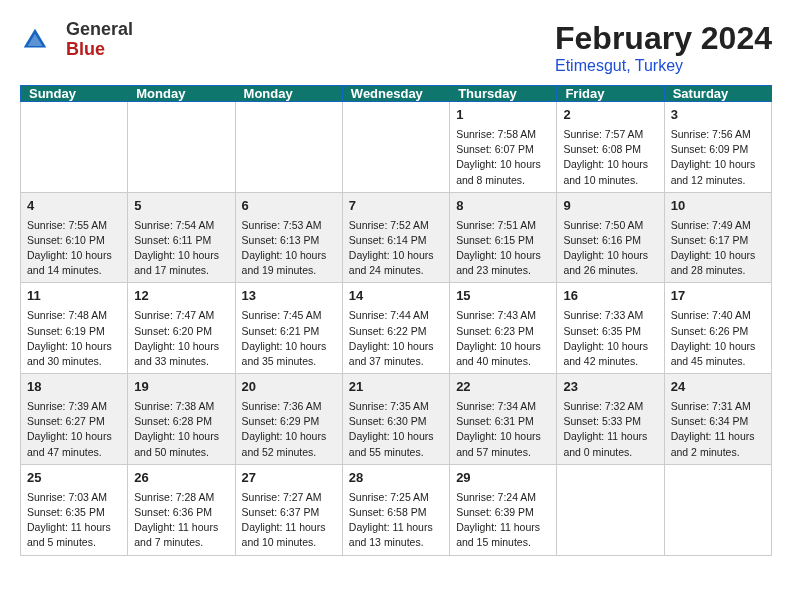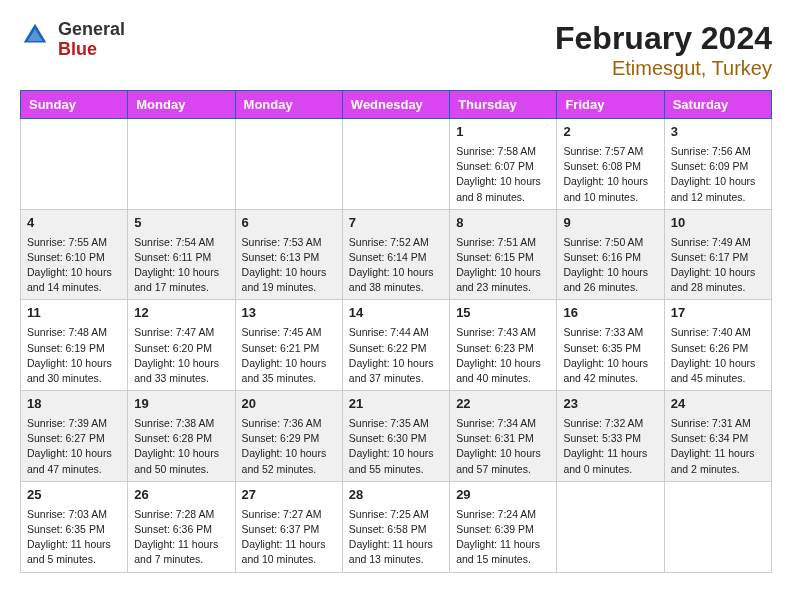--- a/index.html
+++ b/index.html
@@ -11,54 +11,54 @@
       padding: 20px;
     }
     .header {
       display: flex;
       justify-content: space-between;
       align-items: flex-start;
       margin-bottom: 10px;
     }
     .logo {
       display: flex;
-      gap: 8px;
+      align-items: center;
+      gap: 16px;
     }
     .logo-text {
       font-size: 18px;
       font-weight: bold;
       line-height: 1.1;
     }
     .logo-general { color: #333; }
     .logo-blue { color: #b91c1c; }
     .logo-icon {
       width: 30px;
       height: 30px;
     }
     .title-area {
-      text-align: right;
     }
     .month-year {
       font-size: 32px;
       font-weight: bold;
       color: #222;
     }
     .location {
-      font-size: 20px;
-      color: #a16207;
+      font-size: 16px;
+      color: #1d4ed8;
     }
     table {
       width: 100%;
       border-collapse: collapse;
       font-size: 11px;
     }
     thead tr th {
-      background-color: #d946ef;
+      background-color: #0f766e;
       color: #fff;
-      padding: 6px 8px;
+      padding: 0 8px;
       text-align: left;
       font-size: 13px;
       font-weight: bold;
       border: 1px solid #1565c0;
     }
     tbody tr {
       vertical-align: top;
     }
     tbody tr:nth-child(odd) {
       background-color: #fff;
@@ -168,21 +168,21 @@
           <div>Sunrise: 7:53 AM</div>
           <div>Sunset: 6:13 PM</div>
           <div>Daylight: 10 hours</div>
           <div>and 19 minutes.</div>
         </td>
         <td>
           <span class="day-number">7</span>
           <div>Sunrise: 7:52 AM</div>
           <div>Sunset: 6:14 PM</div>
           <div>Daylight: 10 hours</div>
-          <div>and 38 minutes.</div>
+          <div>and 24 minutes.</div>
         </td>
         <td>
           <span class="day-number">8</span>
           <div>Sunrise: 7:51 AM</div>
           <div>Sunset: 6:15 PM</div>
           <div>Daylight: 10 hours</div>
           <div>and 23 minutes.</div>
         </td>
         <td>
           <span class="day-number">9</span>

